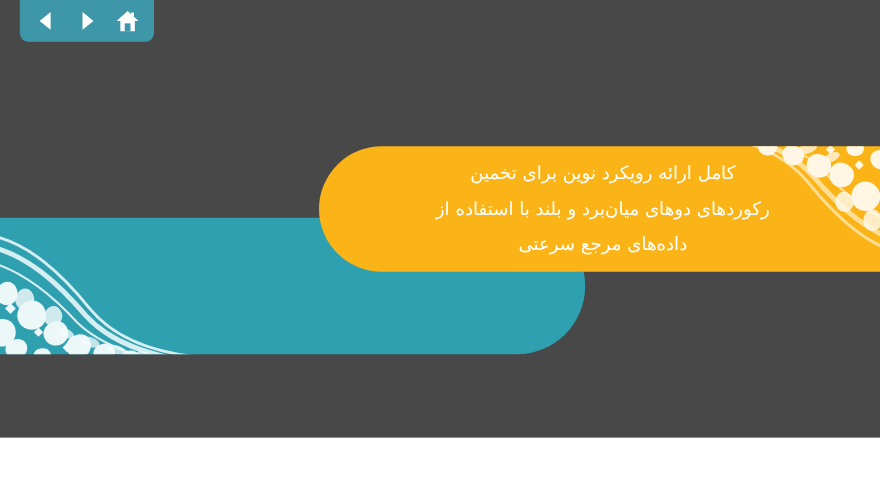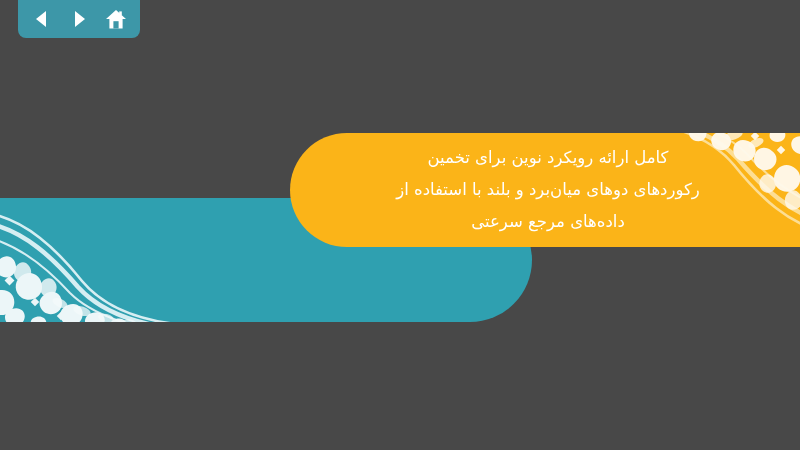--- a/index.html
+++ b/index.html
@@ -3,21 +3,21 @@
 <meta charset="utf-8">
 <style>
   html, body {
     margin: 0;
     padding: 0;
     background: #ffffff;
   }
   #stage {
     position: relative;
     width: 800px;
-    height: 450px;
+    height: 398px;
     overflow: hidden;
     background: #484848;
     font-family: "DejaVu Sans", sans-serif;
   }
 
   
   #navbar {
     position: absolute;
     left: 18px;
     top: -10px;

